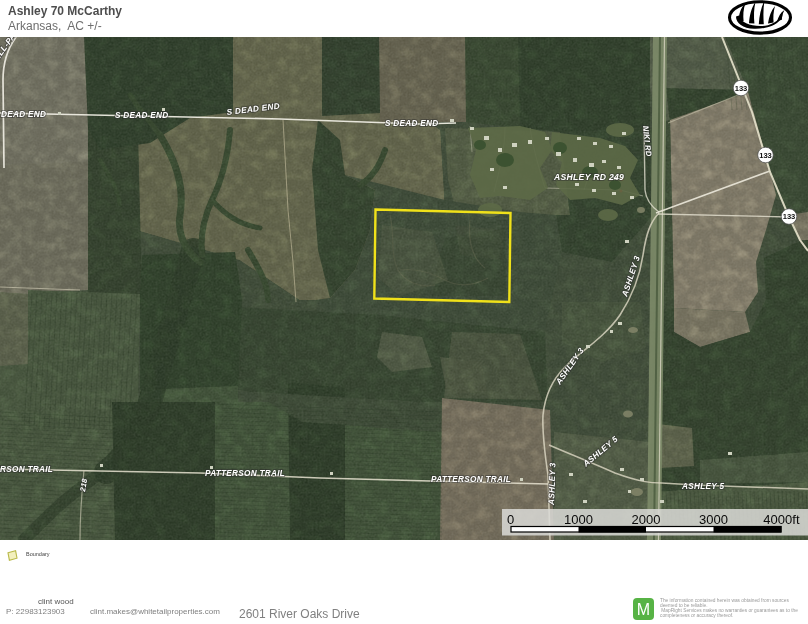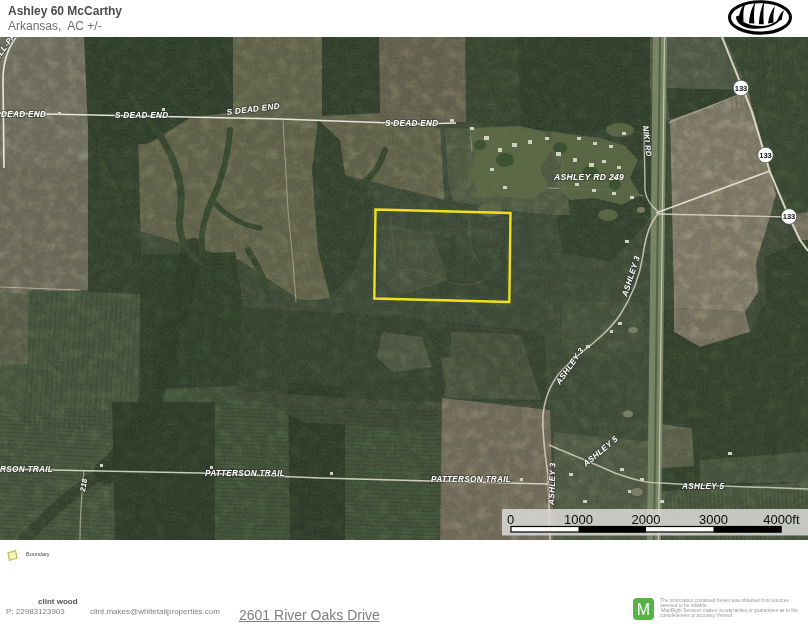--- a/index.html
+++ b/index.html
@@ -2,21 +2,21 @@
 <html><head>
 <meta charset="utf-8">
 <style>
   html,body{margin:0;padding:0;background:#fff;width:808px;height:624px;overflow:hidden;}
   body{font-family:"Liberation Sans", sans-serif;position:relative;}
   .abs{position:absolute;}
 </style>
 </head>
 <body>
 
-<div class="abs" style="left:8px;top:4px;font-size:12px;font-weight:bold;color:#4d4d4d;">Ashley 60 McCarthy</div>
+<div class="abs" style="left:8px;top:4px;font-size:12px;font-weight:bold;color:#4d4d4d;">Ashley 70 McCarthy</div>
 
 <div class="abs" style="left:8px;top:19px;font-size:12px;color:#6e6e6e;">Arkansas,&nbsp; AC +/-</div>
 
 <svg class="abs" style="left:724px;top:0px;" width="72" height="38" viewBox="0 0 72 38">
   <ellipse cx="36" cy="17.4" rx="30.5" ry="15.7" fill="none" stroke="#000" stroke-width="3.1"></ellipse>
   <path d="M12,16.5 C12,23.5 19,28.3 30,28.8 C42.5,29.2 54,25 57.8,17.5 C58.8,15.2 58.4,13.4 57.2,12.6 C57.6,16.4 53.5,23 44,25.2 C32,27.8 16.5,24 15,15.5 Z" fill="#000"></path>
   <path d="M14.5,20.8 C15,14 16.5,8 21.5,3 C19.2,9.5 19,15 19.6,21.2 Z" fill="#000"></path>
   <path d="M25,23.2 C25.6,15.5 27.2,8 31.5,1.8 C29.8,9 29.7,16 30.4,23.5 Z" fill="#000"></path>
   <path d="M34.8,24.2 C35.4,15.5 37,7.5 40.5,0.5 C39.2,8.5 39.2,16 39.8,24.2 Z" fill="#000"></path>
   <path d="M44,23.6 C45,16.5 47,11 51,6 C49.3,12 49.1,17.5 49.6,22.6 Z" fill="#000"></path>
@@ -318,26 +318,26 @@
   </g>
 </g>
 </svg>
 
 <svg class="abs" style="left:7px;top:550px;" width="11" height="11" viewBox="0 0 11 11">
   <polygon points="1,2.8 8.6,0.8 10,8.2 2.4,10.2" fill="#f3f0bd" stroke="#b9b94a" stroke-width="1.1"></polygon>
 </svg>
 
 <div class="abs" style="left:26px;top:551px;font-size:5.5px;color:#444;">Boundary</div>
 
-<div class="abs" style="left:6px;top:597px;font-size:8px;font-weight:bold;color:#555;padding-left:32px;">clint wood</div>
+<div class="abs" style="left:6px;top:597px;font-size:8px;font-weight:normal;color:#555;padding-left:32px;">clint wood</div>
 
 <div class="abs" style="left:6px;top:607px;font-size:8px;color:#808080;">P: 22983123903</div>
 
 <div class="abs" style="left:90px;top:607px;font-size:8px;color:#808080;">clint.makes@whitetailproperties.com</div>
 
-<div class="abs" style="left:239px;top:607px;font-size:14px;color:#808080;text-decoration:underline;">2601 River Oaks Drive</div>
+<div class="abs" style="left:239px;top:607px;font-size:12px;color:#808080;">2601 River Oaks Drive</div>
 
 <svg class="abs" style="left:633px;top:598px;" width="21" height="22" viewBox="0 0 21 22">
   <rect x="0" y="0" width="21" height="22" rx="4" fill="#57b345"></rect>
   <text x="10.5" y="17" text-anchor="middle" font-size="16" fill="#fff" font-family="Liberation Sans, sans-serif">M</text>
 </svg>
 
 <div class="abs" style="left:660px;top:598px;width:145px;font-size:4.8px;line-height:5.1px;color:#9a9a9a;">The information contained herein was obtained from sources deemed to be reliable.<br>&nbsp;MapRight Services makes no warranties or guarantees as to the completeness or accuracy thereof.</div>
 
 </body></html>

